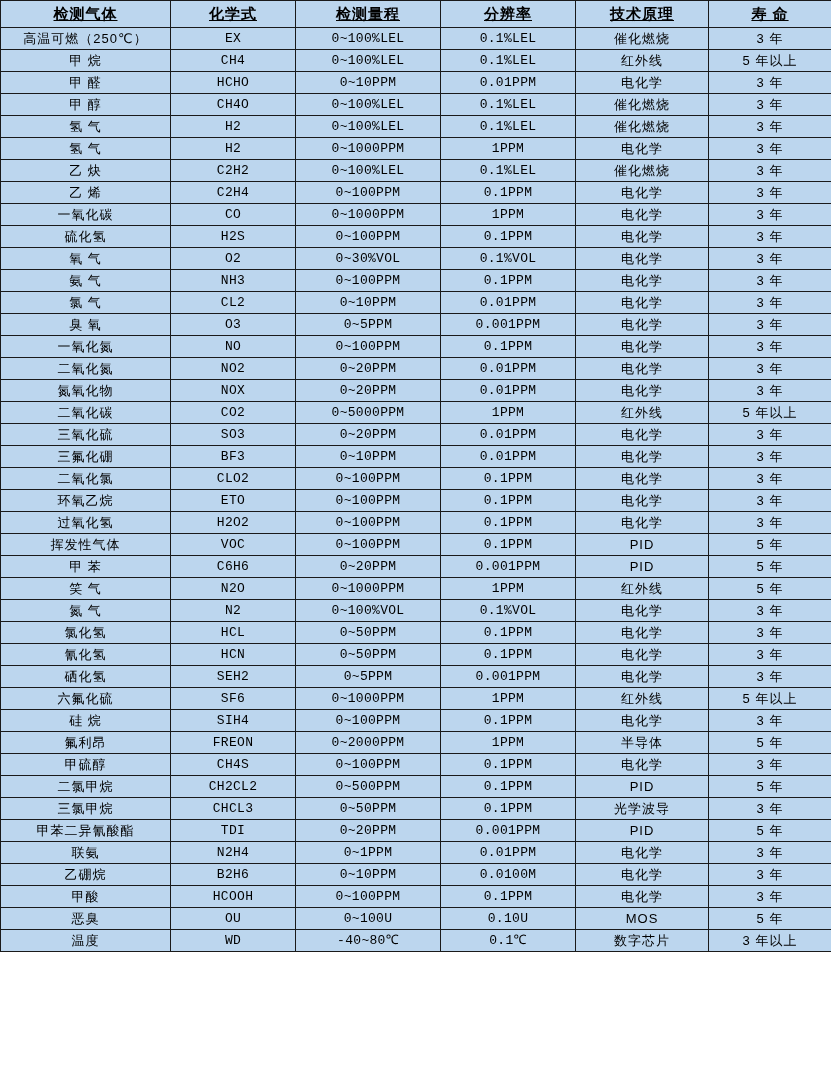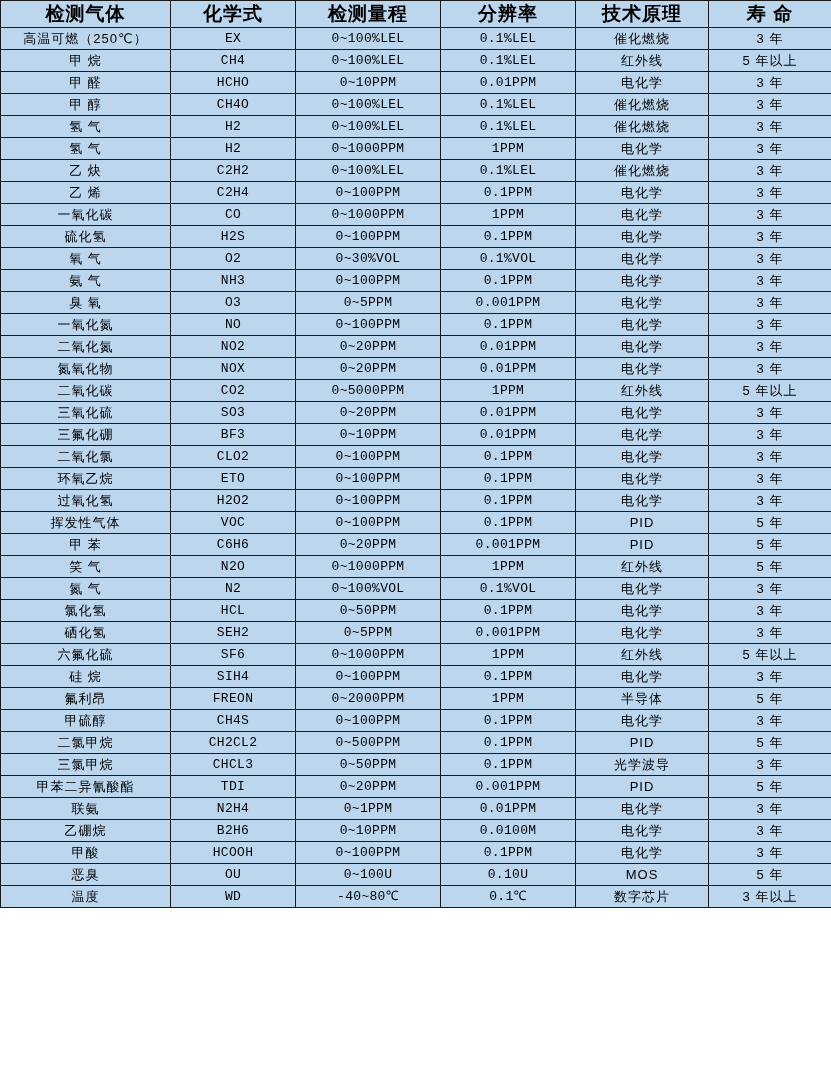--- a/index.html
+++ b/index.html
@@ -27,23 +27,24 @@
   table.gas-table td {
     border: 1px solid #1a1a1a;
     text-align: center;
     vertical-align: middle;
     color: #000000;
     background: #bcd6ee;
     padding: 0;
   }
   table.gas-table th {
     height: 26px;
-    font-size: 19px;
+    font-size: 15px;
     font-weight: bold;
     letter-spacing: 1px;
+    text-decoration: underline;
   }
   table.gas-table td {
     height: 21px;
     font-size: 13px;
     line-height: 19px;
     font-weight: normal;
   }
   td.name-cell {
     letter-spacing: 1px;
     font-size: 13.5px;
@@ -174,20 +175,28 @@
       </tr>
       <tr>
         <td class="name-cell">氨 气</td>
         <td class="formula-cell">NH3</td>
         <td class="range-cell">0~100PPM</td>
         <td class="res-cell">0.1PPM</td>
         <td class="tech-cell">电化学</td>
         <td class="life-cell">3 年</td>
       </tr>
       <tr>
+        <td class="name-cell">氯 气</td>
+        <td class="formula-cell">CL2</td>
+        <td class="range-cell">0~10PPM</td>
+        <td class="res-cell">0.01PPM</td>
+        <td class="tech-cell">电化学</td>
+        <td class="life-cell">3 年</td>
+      </tr>
+      <tr>
         <td class="name-cell">臭 氧</td>
         <td class="formula-cell">O3</td>
         <td class="range-cell">0~5PPM</td>
         <td class="res-cell">0.001PPM</td>
         <td class="tech-cell">电化学</td>
         <td class="life-cell">3 年</td>
       </tr>
       <tr>
         <td class="name-cell">一氧化氮</td>
         <td class="formula-cell">NO</td>
@@ -288,20 +297,28 @@
         <td class="name-cell">氮 气</td>
         <td class="formula-cell">N2</td>
         <td class="range-cell">0~100%VOL</td>
         <td class="res-cell">0.1%VOL</td>
         <td class="tech-cell">电化学</td>
         <td class="life-cell">3 年</td>
       </tr>
       <tr>
         <td class="name-cell">氯化氢</td>
         <td class="formula-cell">HCL</td>
+        <td class="range-cell">0~50PPM</td>
+        <td class="res-cell">0.1PPM</td>
+        <td class="tech-cell">电化学</td>
+        <td class="life-cell">3 年</td>
+      </tr>
+      <tr>
+        <td class="name-cell">氰化氢</td>
+        <td class="formula-cell">HCN</td>
         <td class="range-cell">0~50PPM</td>
         <td class="res-cell">0.1PPM</td>
         <td class="tech-cell">电化学</td>
         <td class="life-cell">3 年</td>
       </tr>
       <tr>
         <td class="name-cell">硒化氢</td>
         <td class="formula-cell">SEH2</td>
         <td class="range-cell">0~5PPM</td>
         <td class="res-cell">0.001PPM</td>

